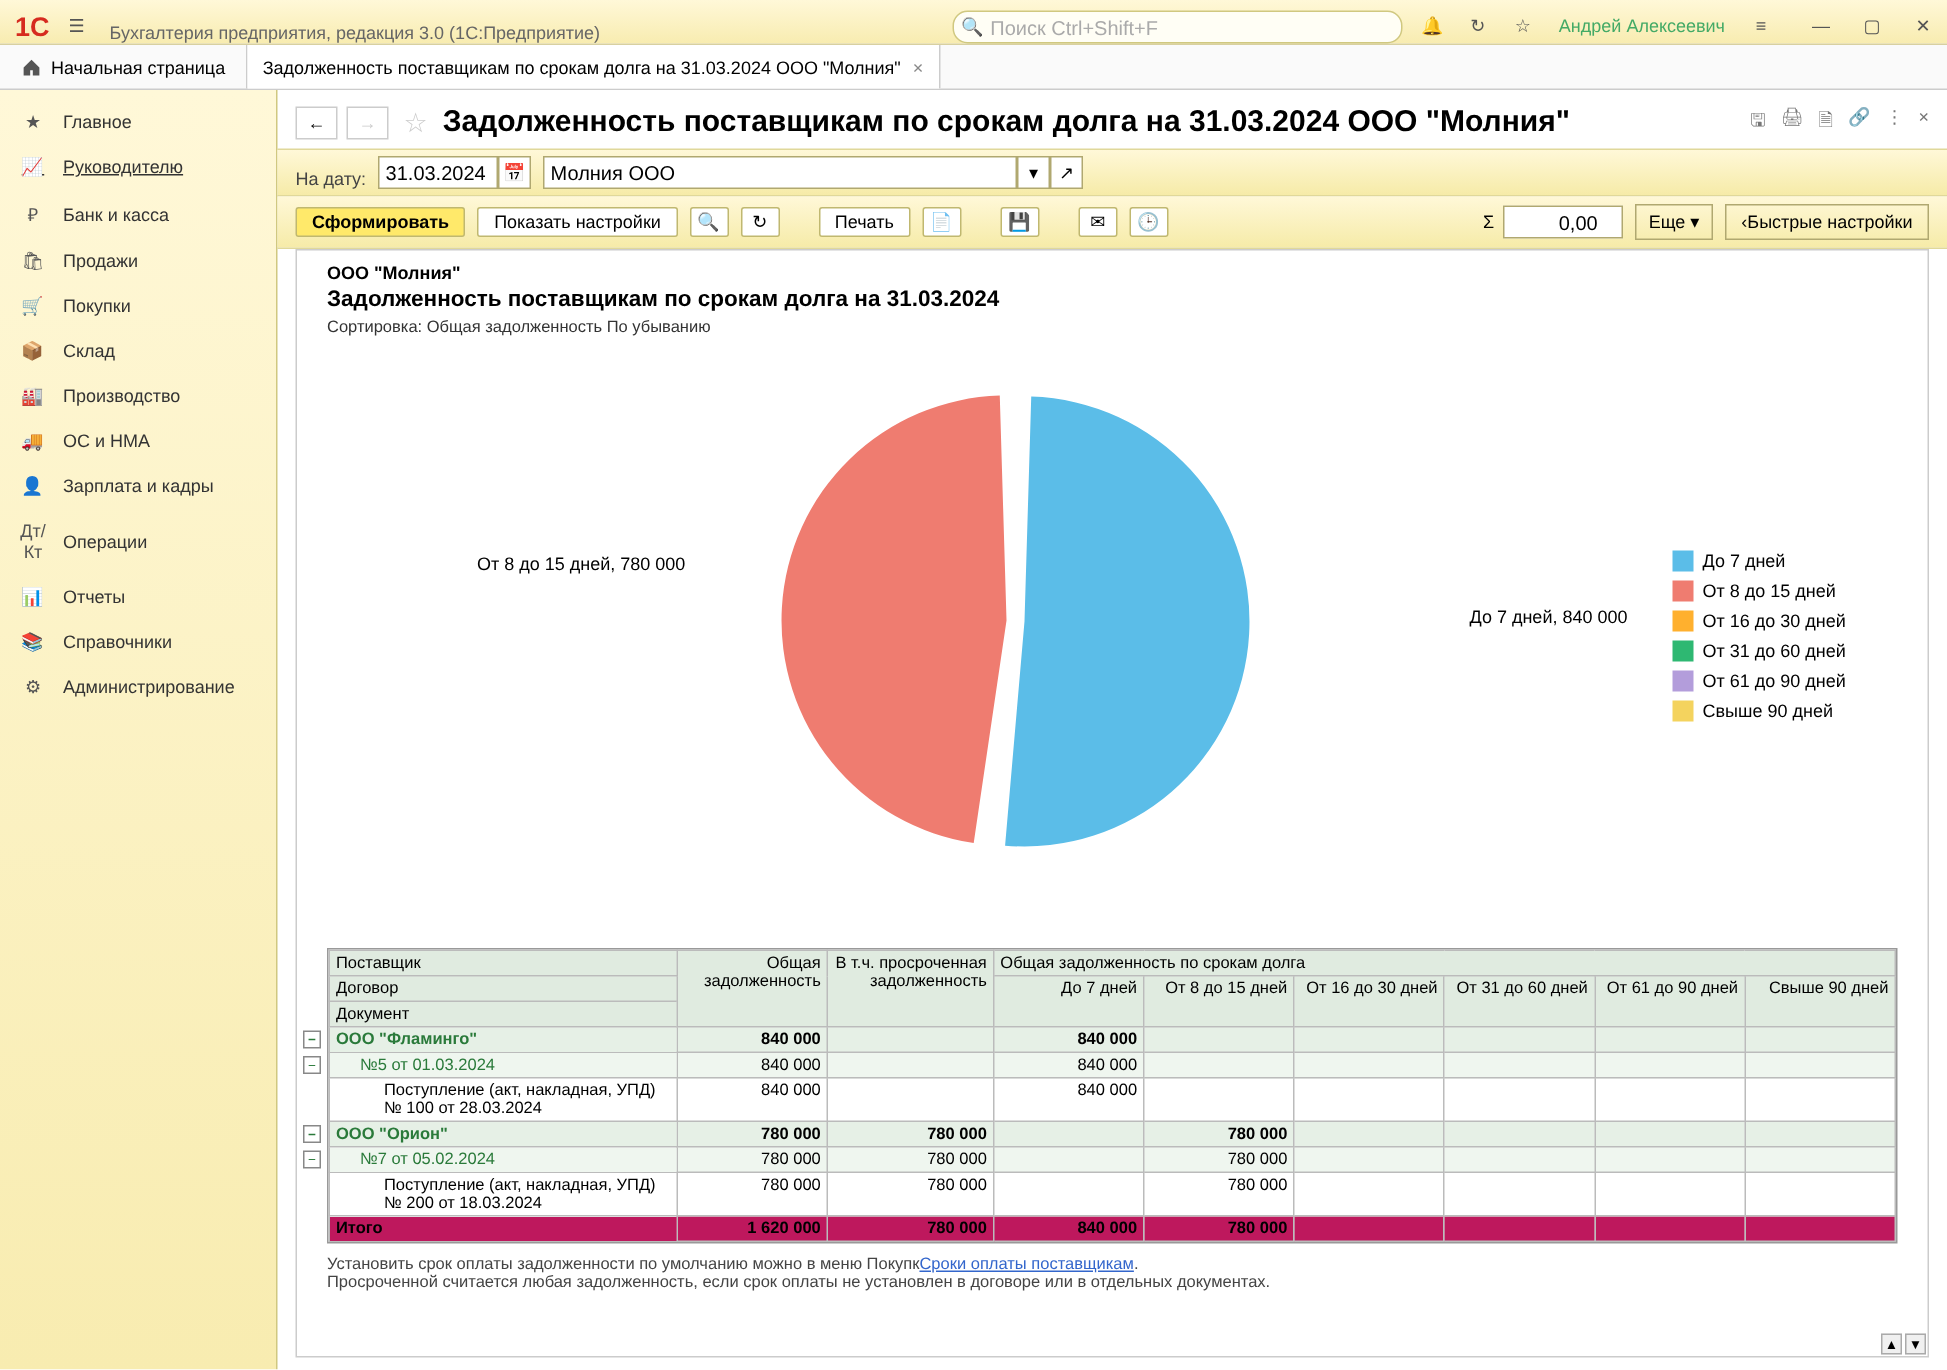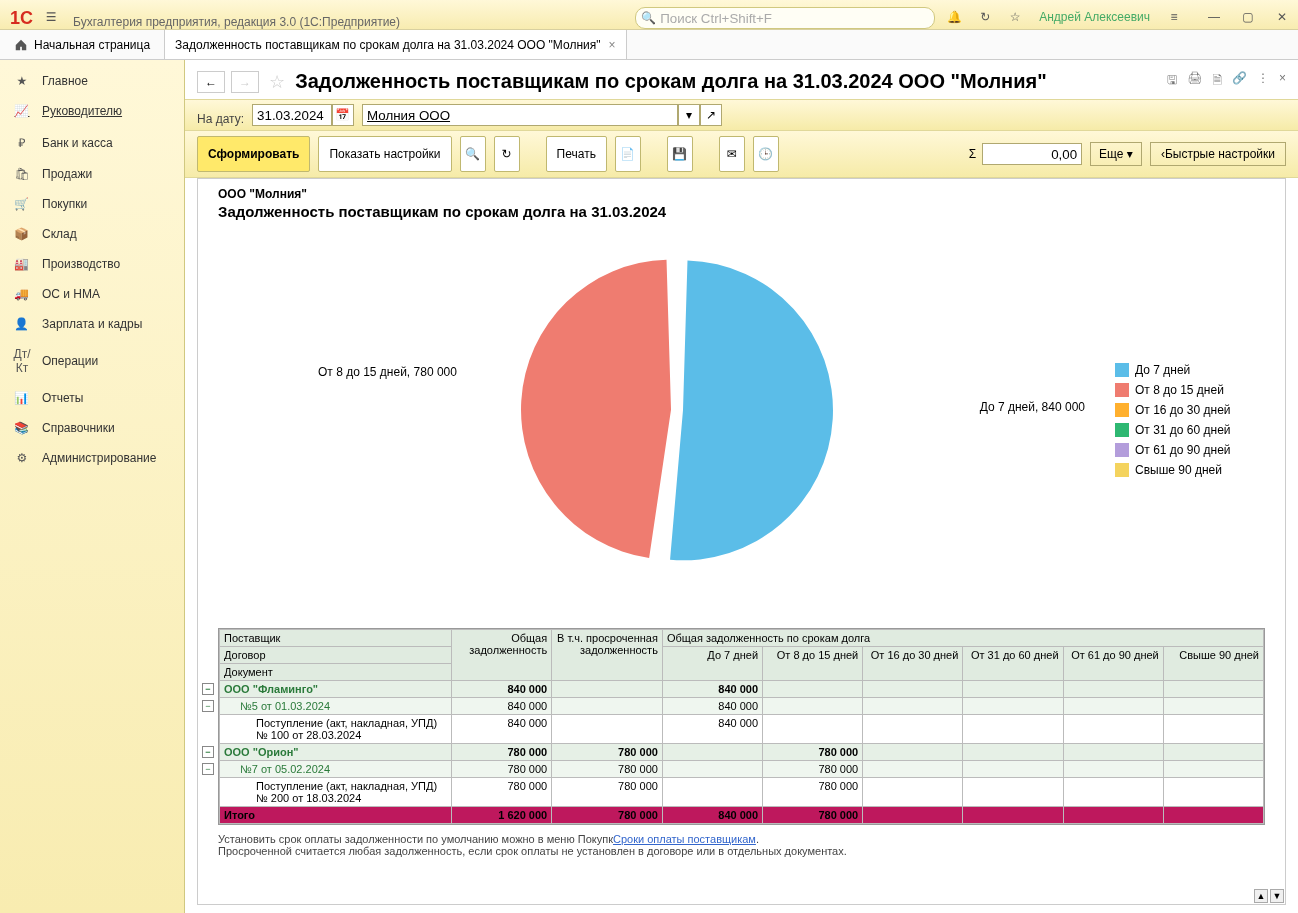--- a/index.html
+++ b/index.html
@@ -43,29 +43,29 @@
 .report-header .hicons { margin-left:auto; display:flex; gap:10px; color:#777; }
 .report-header .hicons > div {cursor:pointer;}
 
 .params { background: linear-gradient(#fff8d8,#f6eba8); padding: 4px 12px; display:flex; align-items:flex-end; gap:8px; border-top:1px solid #e0d89a; border-bottom:1px solid #e0d89a; }
 .params label { color:#444; }
 .params input[type="text"] { height:22px; border:1px solid #b0a870; padding:0 4px; }
 .params .date-field{display:flex;}
 .params .date-field input{width:80px;}
 .params .icon-btn{width:22px;height:22px;border:1px solid #b0a870;background:#fff;display:flex;align-items:center;justify-content:center;cursor:pointer;}
 .params .org-field{display:flex;flex:0 0 360px;}
-.params .org-field input{flex:1;text-decoration:underline;}
+.params .org-field input{flex:1;}
 
 .toolbar { background: linear-gradient(#fff8d8,#f6eba8); padding:5px 12px; display:flex; align-items:center; gap:8px; border-bottom:1px solid #e0d89a;}
-.toolbar .btn { height:36px; border:1px solid #c0b870; background:#fff; padding:0 10px; display:flex; align-items:center; cursor:pointer; border-radius:2px;}
+.toolbar .btn { height:20px; border:1px solid #c0b870; background:#fff; padding:0 10px; display:flex; align-items:center; cursor:pointer; border-radius:2px;}
 .toolbar .btn.primary { background:#ffe96a; font-weight:bold; }
 .toolbar .iconbtn{width:26px;padding:0;justify-content:center;}
 .toolbar .spacer{flex:1;}
 .toolbar .sumbox{display:flex;align-items:center;gap:6px}
-.toolbar .sumbox input{width:100px;text-align:right;height:22px;border:1px solid #b0a870;padding:0 4px;}
+.toolbar .sumbox input{width:80px;text-align:right;height:22px;border:1px solid #b0a870;padding:0 16px;}
 .toolbar .more-btn{border:1px solid #b0a870;padding:0 8px;height:24px;display:flex;align-items:center;cursor:pointer;}
 .toolbar .quick-btn{border:1px solid #b0a870;padding:0 10px;height:24px;display:flex;align-items:center;cursor:pointer;}
 
 .report-body { flex:1; overflow:auto; padding:0 12px 12px; position:relative; border:1px solid #ccc; margin:0 12px 8px; background:#fff;}
 .report-body-inner{padding:8px;}
 .rtitle1{font-weight:bold;}
 .rtitle2{font-weight:bold; font-size:15px; margin-top:2px;}
 .rsort{font-size:11px;color:#333;margin-top:4px;}
 
 
@@ -243,20 +243,21 @@
         <input type="text" value="0,00" style="">
       </div>
       <div class="more-btn"><span>Еще</span>&nbsp;▾</div>
       <div class="quick-btn">‹ <span>Быстрые настройки</span></div>
     </div>
 
     <div class="report-body">
       <div class="report-body-inner">
         <div class="rtitle1">ООО "Молния"</div>
         <div class="rtitle2">Задолженность поставщикам по срокам долга на 31.03.2024</div>
+        <div class="rsort">Сортировка: Общая задолженность По убыванию</div>
 
         <div class="chart-area">
           <div class="chart">
             <svg id="pie-svg" width="500" height="340" viewBox="0 0 500 340">
                 <path d="M 265.9898489496276 170.34886897346286 L 270.48917398000196 20.41636391111473 A 150 150 0 1 1 253.05264971896005 319.7899238280978 Z" fill="#5bbde8"></path>
                 <path d="M 254.0101510503724 169.65113102653714 L 232.13514741147233 318.0475063724266 A 150 150 0 0 1 249.51082601999798 19.718625964189016 Z" fill="#ef7c70"></path>
               </svg>
             <div class="slice-label" style="right:30px;top:160px;">До 7 дней, 840 000</div>
             <div class="slice-label" style="left:100px;top:125px;">От 8 до 15 дней, 780 000</div>
           </div>

